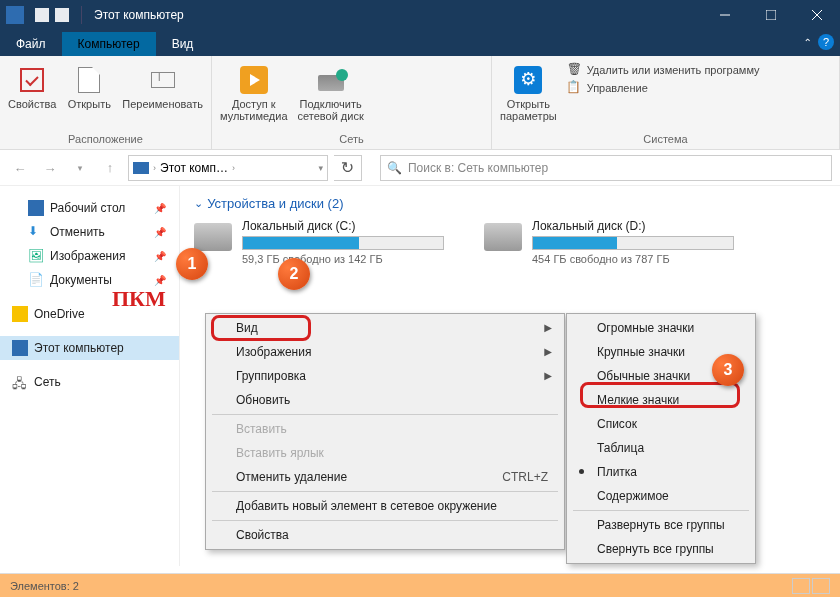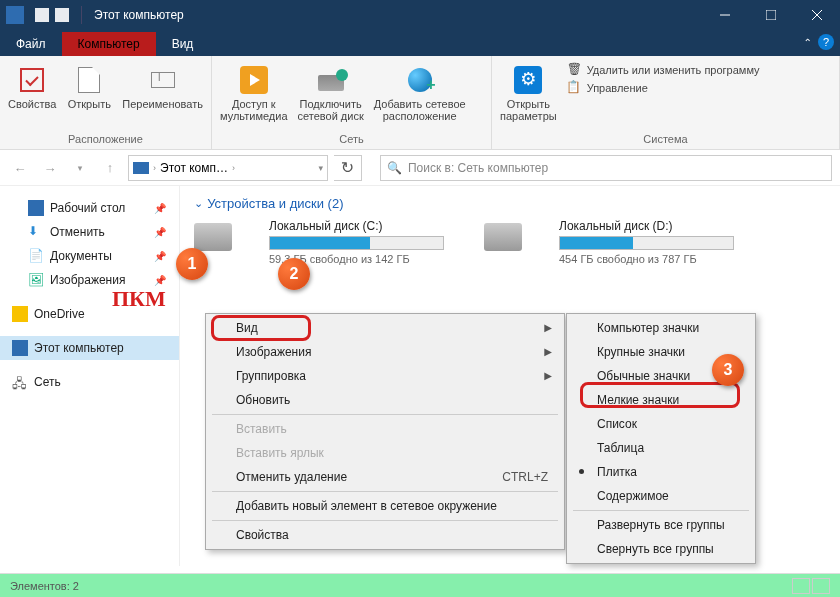--- a/index.html
+++ b/index.html
@@ -12,21 +12,21 @@
 .titlebar .qat span { width: 14px; height: 14px; background: #fff; opacity: .9; }
 .titlebar .sep { width: 1px; height: 18px; background: #446; margin: 0 4px; }
 .titlebar .title { margin-left: 8px; }
 .titlebar .winctrl { margin-left: auto; display: flex; }
 .titlebar .winctrl div { width: 46px; height: 30px; display: flex; align-items: center; justify-content: center; color: #fff; }
 .titlebar .winctrl svg { width: 10px; height: 10px; stroke: #fff; stroke-width: 1; fill: none; }
 
 
 .tabs { height: 26px; background: #1a3a5c; display: flex; align-items: flex-end; font-size: 12px; position: relative; }
 .tab { padding: 5px 16px; color: #fff; cursor: default; }
-.tab.active { background: #b91c1c; color: #000; }
+.tab.active { background: #0369a1; color: #000; }
 .tabs .help { position: absolute; right: 6px; top: 4px; display: flex; gap: 6px; align-items: center; }
 .tabs .help .chev { color: #fff; font-size: 10px; }
 .tabs .help .q { width: 16px; height: 16px; border-radius: 50%; background: #0a7dd6; color: #fff; font-size: 11px; display: flex; align-items: center; justify-content: center; }
 
 
 .ribbon { height: 94px; background: #f5f5f5; border-bottom: 1px solid #ddd; display: flex; font-size: 11px; }
 .rgroup { border-right: 1px solid #ddd; padding: 4px 8px 2px; display: flex; flex-direction: column; }
 .rgroup .items { display: flex; gap: 10px; flex: 1; align-items: flex-start; }
 .rgroup .glabel { text-align: center; color: #666; font-size: 11px; padding-bottom: 2px; }
 .bigbtn { display: flex; flex-direction: column; align-items: center; gap: 2px; min-width: 46px; color: #444; text-align: center; line-height: 1.1; padding-top: 4px; }
@@ -77,42 +77,42 @@
 .sic.net { color: #555; } .sic.net::before { content: "🖧"; font-size: 13px; }
 .pin { margin-left: auto; color: #888; font-size: 10px; }
 .pin::before { content: "📌"; }
 
 .content { flex: 1; padding: 10px 14px; position: relative; }
 .section-hdr { color: #1a5fb4; font-size: 13px; margin-bottom: 8px; display: flex; align-items: center; gap: 4px; }
 .section-hdr::before { content: "⌄"; font-size: 11px; }
 .drives { display: flex; gap: 40px; }
 .drive { display: flex; gap: 10px; width: 250px; }
 .drive .dicon { width: 38px; height: 28px; background: linear-gradient(#ccc,#999); border-radius: 3px; margin-top: 4px; position: relative; }
-.drive .dinfo { flex: 1; font-size: 12px; margin-left: 27px; }
+.drive .dinfo { flex: 1; font-size: 12px; }
 .drive .dname { color: #222; margin-bottom: 3px; }
 .drive .dbar { height: 14px; border: 1px solid #bbb; background: #eee; position: relative; margin-bottom: 3px; }
 .drive .dbar .fill { height: 100%; background: #26a0da; }
 .drive .dtext { color: #666; font-size: 11px; }
 
 
 .ctxmenu { position: absolute; background: #f0f0f0; border: 1px solid #aaa; box-shadow: 3px 3px 6px rgba(0,0,0,.25); font-size: 12px; padding: 2px; }
 .ctxmenu .mi { padding: 5px 30px 5px 28px; color: #222; position: relative; white-space: nowrap; }
 .ctxmenu .mi.disabled { color: #aaa; }
 .ctxmenu .mi .arrow { position: absolute; right: 10px; top: 6px; font-size: 10px; color: #555; }
 .ctxmenu .mi .shortcut { position: absolute; right: 14px; top: 5px; color: #555; }
 .ctxmenu .mi .bullet { position: absolute; left: 10px; top: 9px; width: 5px; height: 5px; background: #333; border-radius: 50%; }
 .ctxmenu hr { border: none; border-top: 1px solid #ccc; margin: 2px 4px; }
 
 
 .bubble { position: absolute; width: 32px; height: 32px; border-radius: 50%; background: radial-gradient(circle at 30% 30%, #ff7a3c, #d64510); color: #fff; font-weight: bold; display: flex; align-items: center; justify-content: center; font-size: 16px; box-shadow: 1px 2px 4px rgba(0,0,0,.4); z-index: 50; }
 .ring { position: absolute; border: 3px solid #d62020; border-radius: 8px; z-index: 40; pointer-events: none; }
 .anno-text { position: absolute; color: #d62020; font-size: 22px; font-weight: bold; z-index: 50; font-family: Georgia, serif; }
 
 
-.status { position: absolute; bottom: 0; left: 0; right: 0; height: 24px; border-top: 1px solid #ddd; display: flex; align-items: center; padding: 0 10px; font-size: 11px; color: #555; background: #86efac; }
+.status { position: absolute; bottom: 0; left: 0; right: 0; height: 24px; border-top: 1px solid #ddd; display: flex; align-items: center; padding: 0 10px; font-size: 11px; color: #555; background: #fdba74; }
 .status .viewbtns { margin-left: auto; display: flex; gap: 2px; }
 .status .viewbtns span { width: 18px; height: 16px; border: 1px solid #ccc; }
 </style>
 </head>
 <body>
 
 <div class="titlebar">
   <div class="ticon"></div>
   <div class="qat">
     <span></span>
@@ -182,27 +182,20 @@
           </div>
           <span style="white-space:pre-line">Доступ к
 мультимедиа</span>
         </div>
       <div class="bigbtn">
           <div class="ico">
             <div class="ic-netdisk"></div>
           </div>
           <span style="white-space:pre-line">Подключить
 сетевой диск</span>
-        </div>
-      <div class="bigbtn">
-          <div class="ico">
-            <div class="ic-netloc"></div>
-          </div>
-          <span style="white-space:pre-line">Добавить сетевое
-расположение</span>
         </div>
     </div>
     <div class="glabel">Сеть</div>
   </div>
   <div class="rgroup" style="flex:1">
     <div class="items">
       <div class="bigbtn">
           <div class="ico">
             <div class="ic-gear"></div>
           </div>
@@ -249,27 +242,27 @@
         <span class="sic desk"></span>
         <span>Рабочий стол</span>
         <span class="pin"></span>
       </div>
     <div class="side-item" style="padding-left:28px">
         <span class="sic down"></span>
         <span>Отменить</span>
         <span class="pin"></span>
       </div>
     <div class="side-item" style="padding-left:28px">
+        <span class="sic img"></span>
+        <span>Изображения</span>
+        <span class="pin"></span>
+      </div>
+    <div class="side-item" style="padding-left:28px">
         <span class="sic doc"></span>
         <span>Документы</span>
-        <span class="pin"></span>
-      </div>
-    <div class="side-item" style="padding-left:28px">
-        <span class="sic img"></span>
-        <span>Изображения</span>
         <span class="pin"></span>
       </div>
     <div style="height:10px"></div>
     <div class="side-item">
         <span class="sic" style="background:#f8c200"></span>
         <span>OneDrive</span>
       </div>
     <div style="height:10px"></div>
     <div class="side-item sel">
         <span class="sic pc"></span>
@@ -320,21 +313,21 @@
   <div class="mi disabled"><span>Вставить</span></div>
   <div class="mi disabled"><span>Вставить ярлык</span></div>
   <div class="mi"><span>Отменить удаление</span><span class="shortcut">CTRL+Z</span></div>
   <hr>
   <div class="mi"><span>Добавить новый элемент в сетевое окружение</span></div>
   <hr>
   <div class="mi"><span>Свойства</span></div>
 </div>
 
 <div class="ctxmenu" style="left:566px; top:313px; width:190px">
-  <div class="mi"><span>Компьютер значки</span></div>
+  <div class="mi"><span>Огромные значки</span></div>
   <div class="mi"><span>Крупные значки</span></div>
   <div class="mi"><span>Обычные значки</span></div>
   <div class="mi"><span>Мелкие значки</span></div>
   <div class="mi"><span>Список</span></div>
   <div class="mi"><span>Таблица</span></div>
   <div class="mi"><span class="bullet"></span><span>Плитка</span></div>
   <div class="mi"><span>Содержимое</span></div>
   <hr>
   <div class="mi"><span>Развернуть все группы</span></div>
   <div class="mi"><span>Свернуть все группы</span></div>

